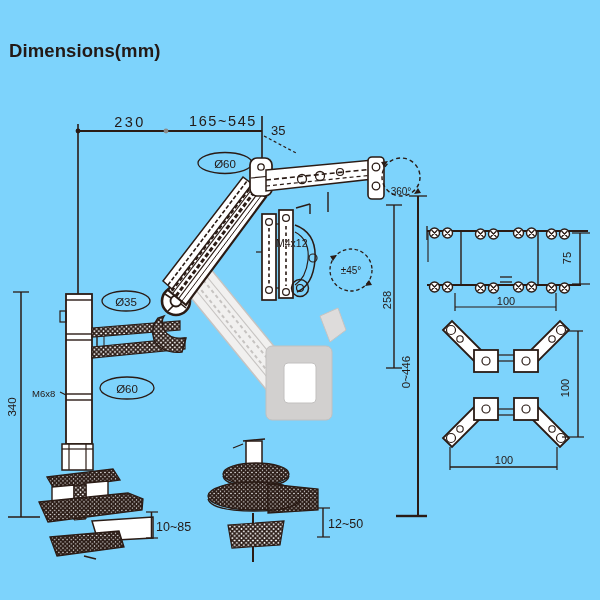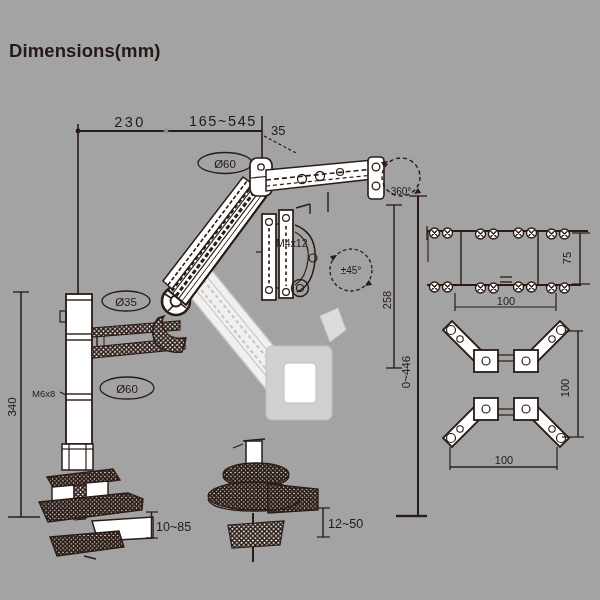--- a/index.html
+++ b/index.html
@@ -1,16 +1,16 @@
 <!DOCTYPE html>
 <html><head>
 <meta charset="utf-8">
 <style>
 html,body{margin:0;padding:0;background:#ffffff;}
-#page{position:relative;width:600px;height:600px;background:#a3a3a3;overflow:hidden;}
+#page{position:relative;width:600px;height:600px;background:#7dd3fc;overflow:hidden;}
 svg{position:absolute;left:0;top:0;}
 text{font-family:"Liberation Sans",sans-serif;fill:#231916;}
 </style>
 </head>
 <body>
 <div id="page">
 <svg width="600" height="600" viewBox="0 0 600 600">
 <defs>
 <pattern id="xh" width="4.2" height="4.2" patternUnits="userSpaceOnUse">
   <rect width="4.2" height="4.2" fill="#ffffff"></rect>

